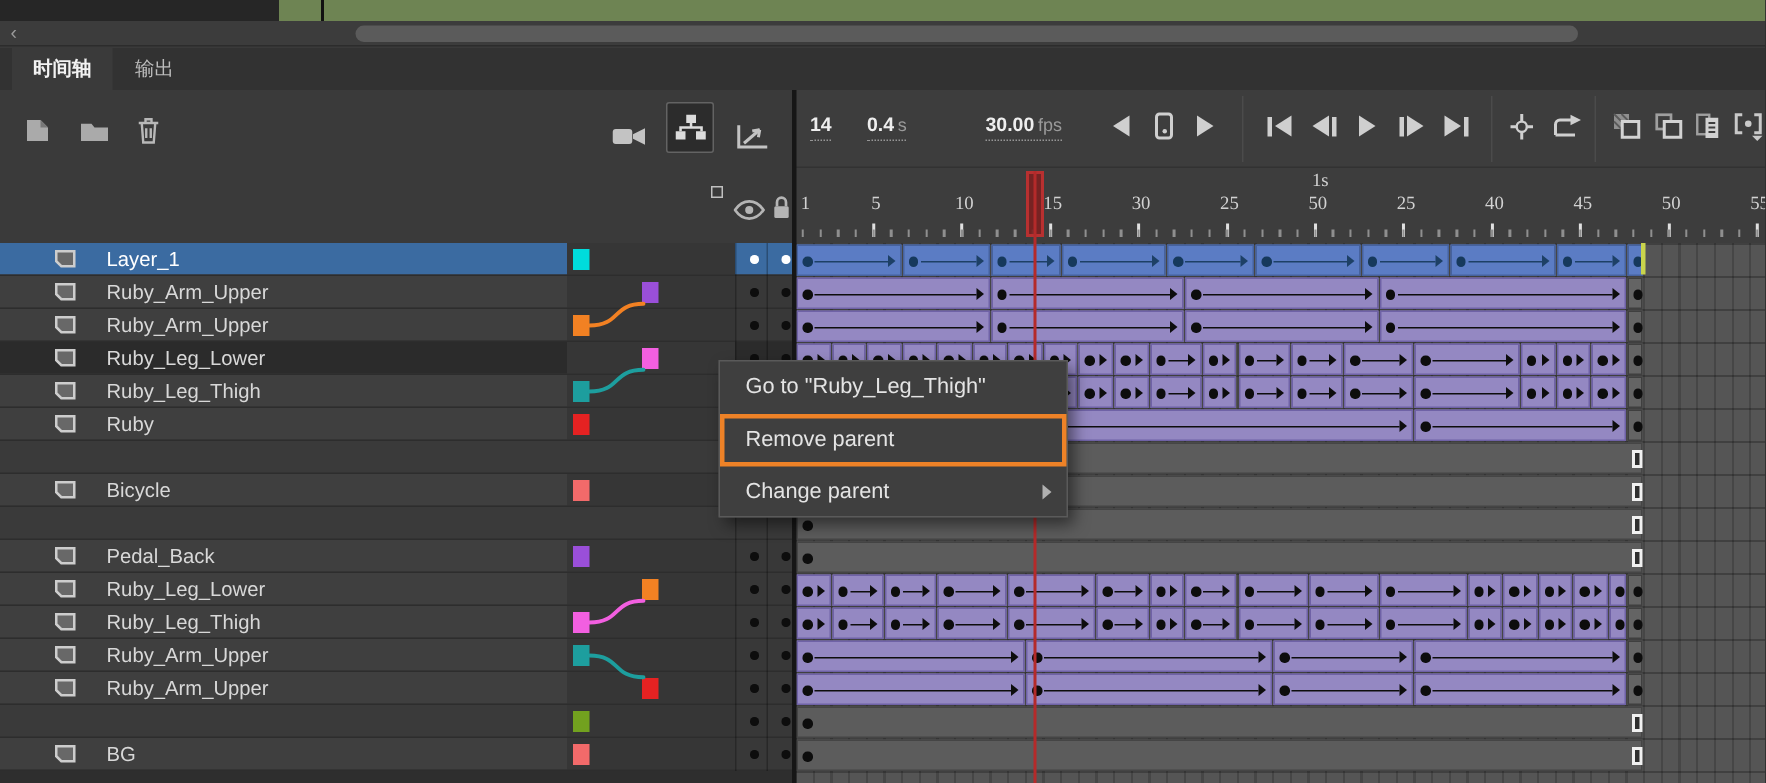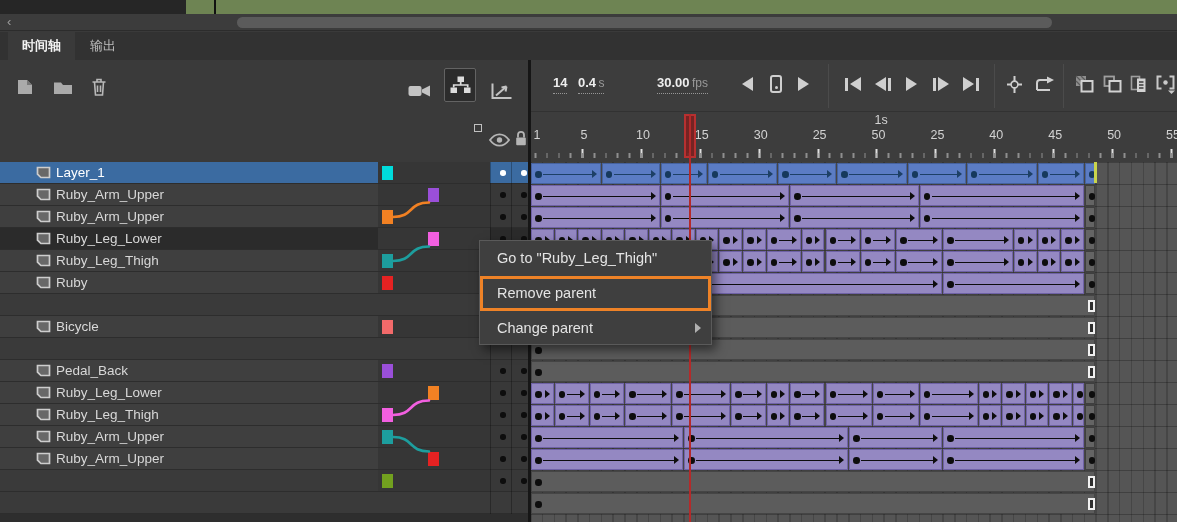--- a/index.html
+++ b/index.html
@@ -29,21 +29,21 @@
   .vunit{font-weight:normal;color:#9a9a9a;font-size:12px;}
   .vsep{position:absolute;top:4px;width:1px;height:44px;background:#4b4b4b;}
   .pbtn{position:absolute;top:14px;height:20px;display:flex;align-items:center;gap:2px;}
   .bar{width:3px;height:13px;background:#cfcfcf;}
   .trl{width:0;height:0;border-right:11px solid #cfcfcf;border-top:7px solid transparent;border-bottom:7px solid transparent;}
   .trr{width:0;height:0;border-left:11px solid #cfcfcf;border-top:7px solid transparent;border-bottom:7px solid transparent;}
   #onion-box{width:12px;height:18px;border:2px solid #cfcfcf;border-radius:3px;position:relative;}
   #onion-box i{position:absolute;left:2.5px;bottom:2px;width:3.5px;height:3.5px;border-radius:50%;background:#cfcfcf;}
 
   
-  #frames{position:absolute;left:530px;top:112px;width:647px;height:410px;background:#3d3d3d;overflow:hidden;}
+  #frames{position:absolute;left:530px;top:112px;width:647px;height:410px;background:#3d3d3d;overflow:hidden;font-family:Liberation Serif, serif;}
   #ruler{position:absolute;left:0;top:0;width:647px;height:50px;background:#3d3d3d;}
   .rnum{position:absolute;top:16px;transform:translateX(-50%);font-size:12.5px;color:#d2d2d2;}
   #sec-label{position:absolute;top:1px;font-size:12.5px;color:#d2d2d2;}
   #ticks-minor{position:absolute;left:0;top:41px;width:647px;height:5px;
     background:repeating-linear-gradient(90deg,#8f8f8f 0 1.6px,transparent 1.6px 11.78px);background-position:4.5px 0;}
   #ticks-major{position:absolute;left:0;top:37px;width:647px;height:9px;
     background:repeating-linear-gradient(90deg,#e0e0e0 0 2px,transparent 2px 58.9px);background-position:51.5px 0;}
   #grid{position:absolute;left:0;top:50px;width:647px;height:360px;background-color:#555555;
     background-image:
       repeating-linear-gradient(180deg,rgba(0,0,0,0.25) 0 1.5px,transparent 1.5px 22px),
@@ -63,21 +63,21 @@
   #playline{position:absolute;width:2px;background:#b42a2a;z-index:6;}
   #playmarker{position:absolute;top:2px;height:44px;background:rgba(124,32,32,0.9);border:2px solid #b83030;z-index:6;}
   #yedge{position:absolute;width:2.5px;height:21px;background:#c9d44c;z-index:5;}
 
   
   #panel{position:absolute;left:0;top:162px;width:530px;height:352px;}
   .lrow{position:absolute;left:0;width:530px;height:22px;}
   .lname{position:absolute;left:0;top:0;width:378px;height:21px;background:#3f3f3f;display:flex;align-items:center;}
   .lrow.sel .lname{background:#3b6ba1;}
   .lrow.ctx .lname{background:#2b2b2b;}
-  .ltext{color:#d8d8d8;font-size:13.5px;margin-left:5px;white-space:nowrap;}
+  .ltext{color:#d8d8d8;font-size:13.5px;margin-left:20px;white-space:nowrap;}
   .lrow.sel .ltext{color:#ffffff;}
   .licon{margin-left:36px;display:flex;}
   .lswatch{position:absolute;left:378px;top:0;width:112px;height:21px;background:#363636;}
   .sw{position:absolute;top:3.5px;width:11px;height:14px;}
   .ldots{position:absolute;left:490px;top:0;width:40px;height:21px;background:#383838;}
   .lrow.sel .ldots{background:#3b6ba1;}
   .lrow.ctx .ldots{background:#2b2b2b;}
   .pdot{position:absolute;top:8px;width:5.5px;height:5.5px;border-radius:50%;background:#0d0d0d;}
   .lrow.sel .pdot{background:#ffffff;}
   .rowsep{position:absolute;left:0;width:530px;height:1px;background:#2d2d2d;}
@@ -161,21 +161,21 @@
     </div>
     <div style="position:absolute;left:514px;top:70px;">
       <svg width="14" height="17">
           <path d="M4 7.5V4.8a3 3 0 016 0v2.7" stroke="#b5b5b5" stroke-width="1.8" fill="none"></path>
           <rect x="2.2" y="7.5" width="9.6" height="7.8" rx="1" fill="#b5b5b5"></rect>
         </svg>
     </div>
   </div>
 
   <div id="hdr-right">
-    <div class="vnum" style="left:23px;">14</div>
+    <div class="vnum" style="left:10px;">14</div>
     <div class="vnum" style="left:48px;"><span>0.4</span><span class="vunit"> </span><span class="vunit">s</span></div>
     <div class="vnum" style="left:127px;"><span>30.00</span><span class="vunit"> </span><span class="vunit">fps</span></div>
 
     <div class="pbtn" style="left:212px;">
         <span class="trl"></span>
       </div>
     <div class="pbtn" style="left:240px;">
         <span id="onion-box">
           <i></i>
         </span>
@@ -994,20 +994,37 @@
       <div class="lrow" style="top: 308px;">
         <div class="lswatch">
           <div class="sw" style="background: rgb(114, 161, 31); left: 4px;"></div>
         </div>
         <div class="ldots">
           <div class="pdot" style="left: 10px;"></div>
           <div class="pdot" style="left: 31px;"></div>
         </div>
       </div>
       <div class="rowsep" style="top: 329px;"></div>
+      <div class="lrow" style="top: 330px;">
+        <div class="lname">
+          <div class="licon">
+            <svg width="15" height="13" viewBox="0 0 15 13">
+              <path d="M1.5 1.5h12v10h-8.6l-3.4-3.4z" fill="#686868" stroke="#cdcdcd" stroke-width="1.7"></path>
+            </svg>
+          </div>
+          <div class="ltext">BG</div>
+        </div>
+        <div class="lswatch">
+          <div class="sw" style="background: rgb(242, 106, 106); left: 4px;"></div>
+        </div>
+        <div class="ldots">
+          <div class="pdot" style="left: 10px;"></div>
+          <div class="pdot" style="left: 31px;"></div>
+        </div>
+      </div>
       <div class="rowsep" style="top: 351px;"></div>
     </div>
   <svg id="wires" viewBox="0 0 120 352">
       <path d="M15 55 C 36 55 30 40.5 51 40.5" fill="none" stroke="#f28123" stroke-width="2.6" stroke-linecap="round"></path>
       <path d="M15 99 C 36 99 30 84.5 51 84.5" fill="none" stroke="#1d9e9e" stroke-width="2.6" stroke-linecap="round"></path>
       <path d="M15 253 C 36 253 30 238.5 51 238.5" fill="none" stroke="#f25fe0" stroke-width="2.6" stroke-linecap="round"></path>
       <path d="M15 275 C 36 275 30 289.5 51 289.5" fill="none" stroke="#1d9e9e" stroke-width="2.6" stroke-linecap="round"></path>
     </svg>
   <div id="dotsep1"></div>
   <div id="dotsep2"></div>

